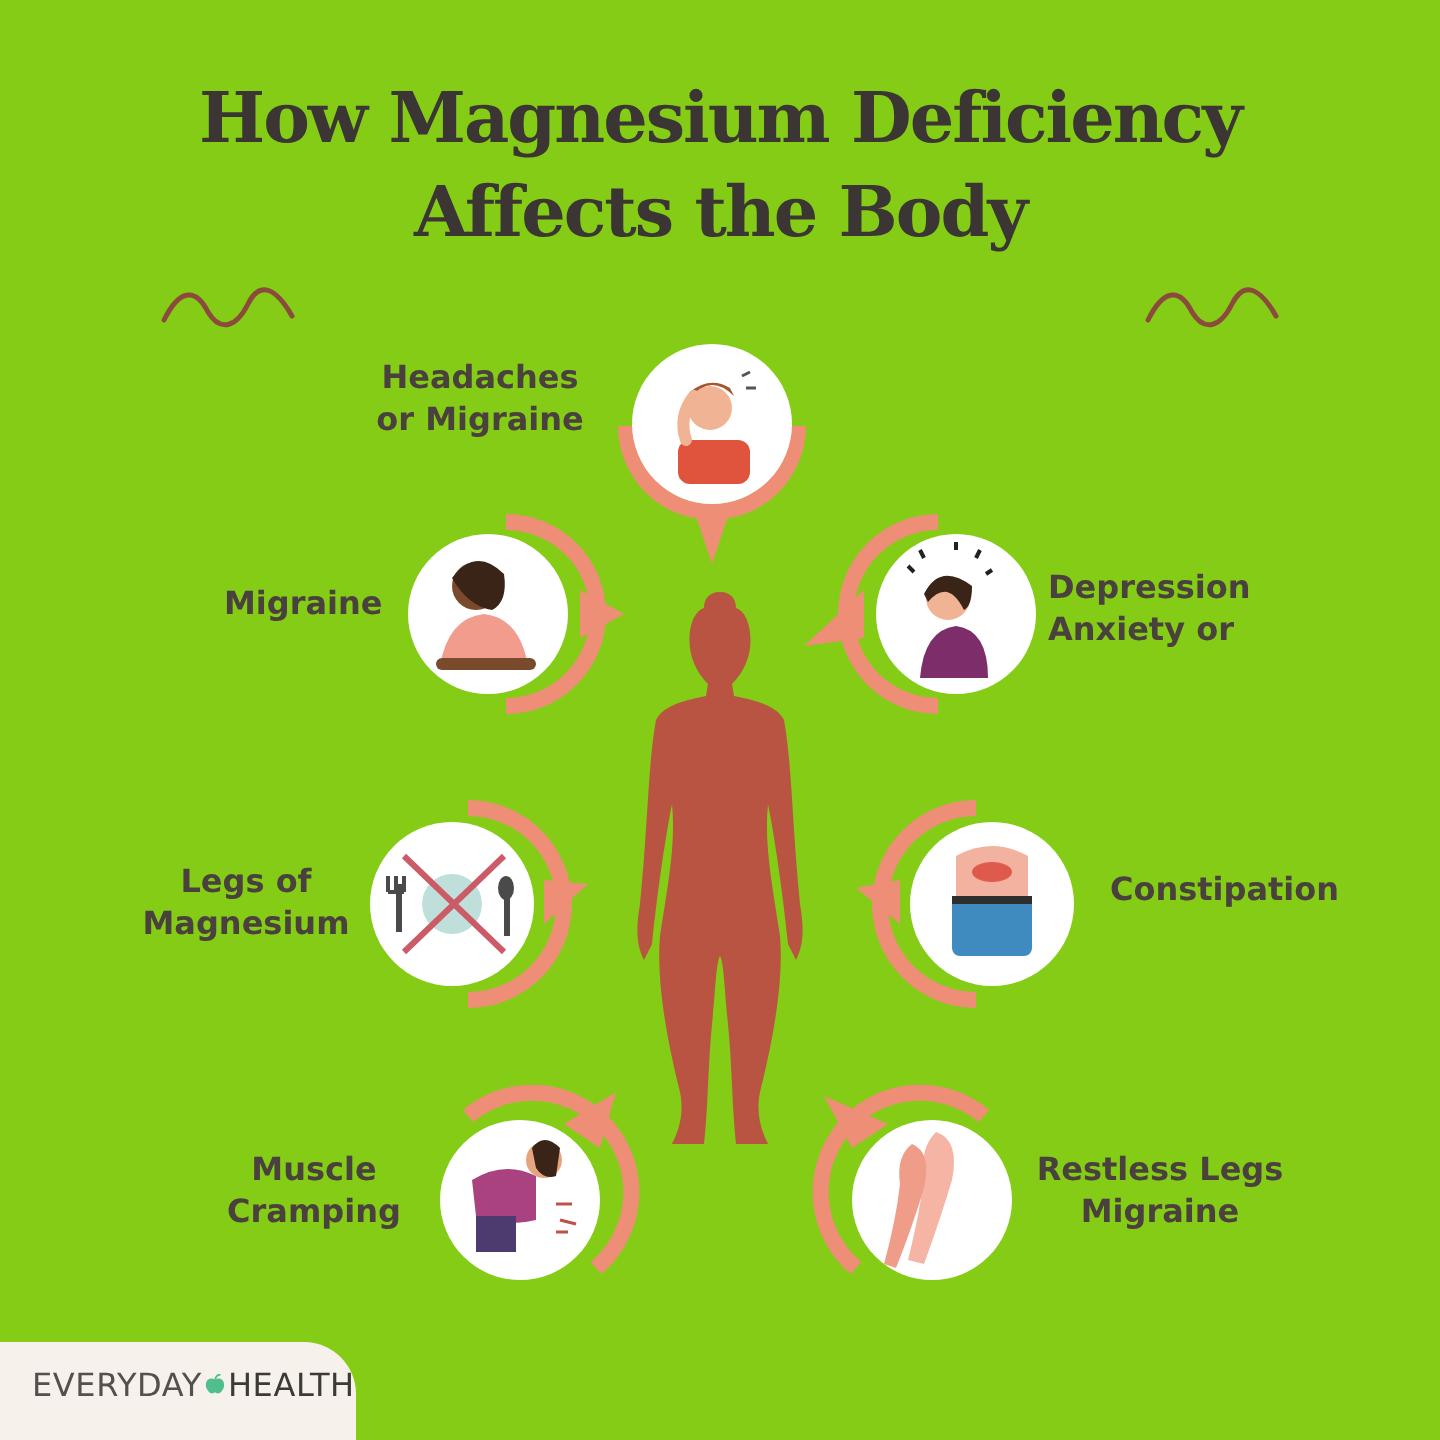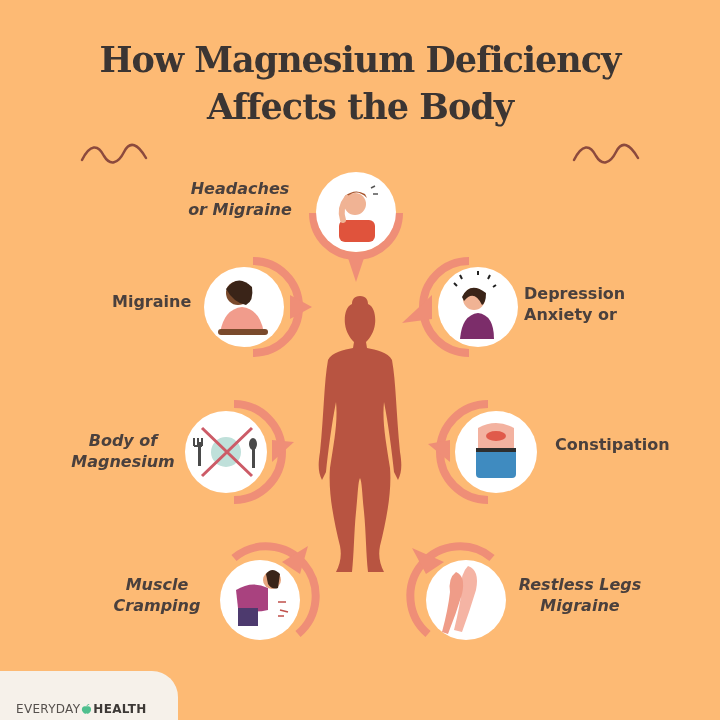--- a/index.html
+++ b/index.html
@@ -1,28 +1,28 @@
 <!DOCTYPE html>
 <html><head>
 <meta charset="utf-8">
 <style>
   * { margin: 0; padding: 0; box-sizing: border-box; }
   body { width: 720px; height: 720px; overflow: hidden; background: #f9d7cd; font-family: "DejaVu Sans", sans-serif; }
-  .page { position: relative; width: 720px; height: 720px; background: #fdba74; }
+  .page { position: relative; width: 720px; height: 720px; background: #84cc16; }
   .title { position: absolute; left: 0; width: 720px; text-align: center; font-family: "DejaVu Serif", serif; font-weight: bold; color: #3b3533; font-size: 35px; line-height: 44px; letter-spacing: -1px; }
   .title.l1 { top: 38px; }
   .title.l2 { top: 85px; }
   .squiggle { position: absolute; top: 138px; width: 72px; height: 30px; }
   .label { position: absolute; color: #4a403d; font-size: 16px; line-height: 21px; font-weight: bold; }
-  .label.center { text-align: center; font-style: italic; }
+  .label.center { text-align: center; }
   .badge { position: absolute; width: 110px; height: 110px; }
   .body-figure { position: absolute; left: 312px; top: 292px; width: 96px; height: 284px; }
   .logo-wrap { position: absolute; left: 0; top: 671px; width: 178px; height: 49px; background: #f6f1ea; border-top-right-radius: 26px; }
-  .logo { position: absolute; left: 16px; top: 702px; font-size: 12px; letter-spacing: 0.3px; color: #55504d; display: flex; align-items: center; text-align: center; }
-  .logo .b { font-weight: bold; color: #3d3936; }
+  .logo { position: absolute; left: 16px; top: 683px; font-size: 16px; letter-spacing: 0.3px; color: #55504d; display: flex; align-items: center; text-align: center; }
+  .logo .b { font-weight: normal; color: #3d3936; }
   .logo .apple { display: inline-block; width: 11px; height: 11px; margin: 0 1px; }
 </style>
 </head>
 <body>
 
 <div class="page">
 
   <div class="title l1">How Magnesium Deficiency</div>
   <div class="title l2">Affects the Body</div>
 
@@ -75,21 +75,21 @@
       <path d="M68 44 Q 76 28 92 40 Q 92 50 88 52 Q 80 36 70 48 Z" fill="#3a2418"></path>
       <path d="M60 30 l3 3 M66 22 l2 4 M84 18 l0 4 M96 22 l-2 4 M102 32 l-3 2" stroke="#222" stroke-width="2"></path>
     </g>
   </svg>
   <div class="label" style="left:524px; top:283px;">
     <div>Depression</div>
     <div>Anxiety or</div>
   </div>
 
   <div class="label center" style="left:68px; top:430px; width:110px;">
-    <div>Body of</div>
+    <div>Legs of</div>
     <div>Magnesium</div>
   </div>
   <svg class="badge" style="left:176px; top:398px; width:120px; height:110px;" viewBox="0 0 120 110">
     <path d="M 58 6 A 47 47 0 0 1 58 102" fill="none" stroke="#ef8e77" stroke-width="8"></path>
     <polygon points="96,42 96,64 118,44" fill="#ef8e77"></polygon>
     <circle cx="50" cy="54" r="41" fill="#ffffff"></circle>
     <g>
       <circle cx="50" cy="54" r="15" fill="#bfe0da"></circle>
       <rect x="22" y="44" width="3" height="24" fill="#4a4a4a"></rect>
       <path d="M18 40 v8 M22 40 v8 M26 40 v8 M18 48 h8" stroke="#4a4a4a" stroke-width="2"></path>

